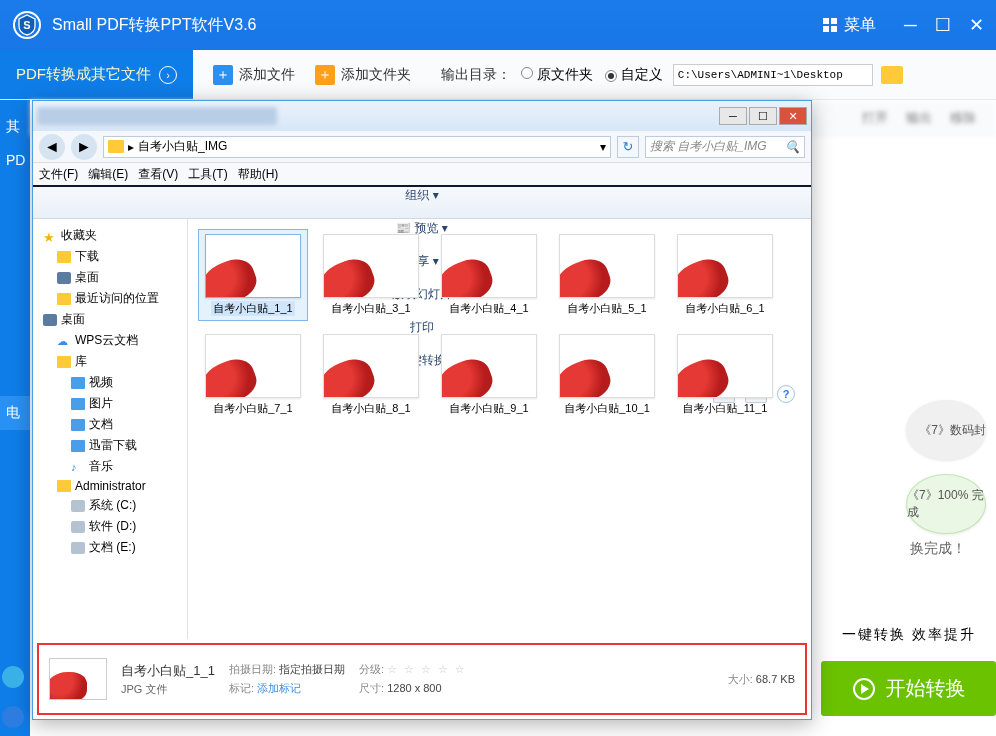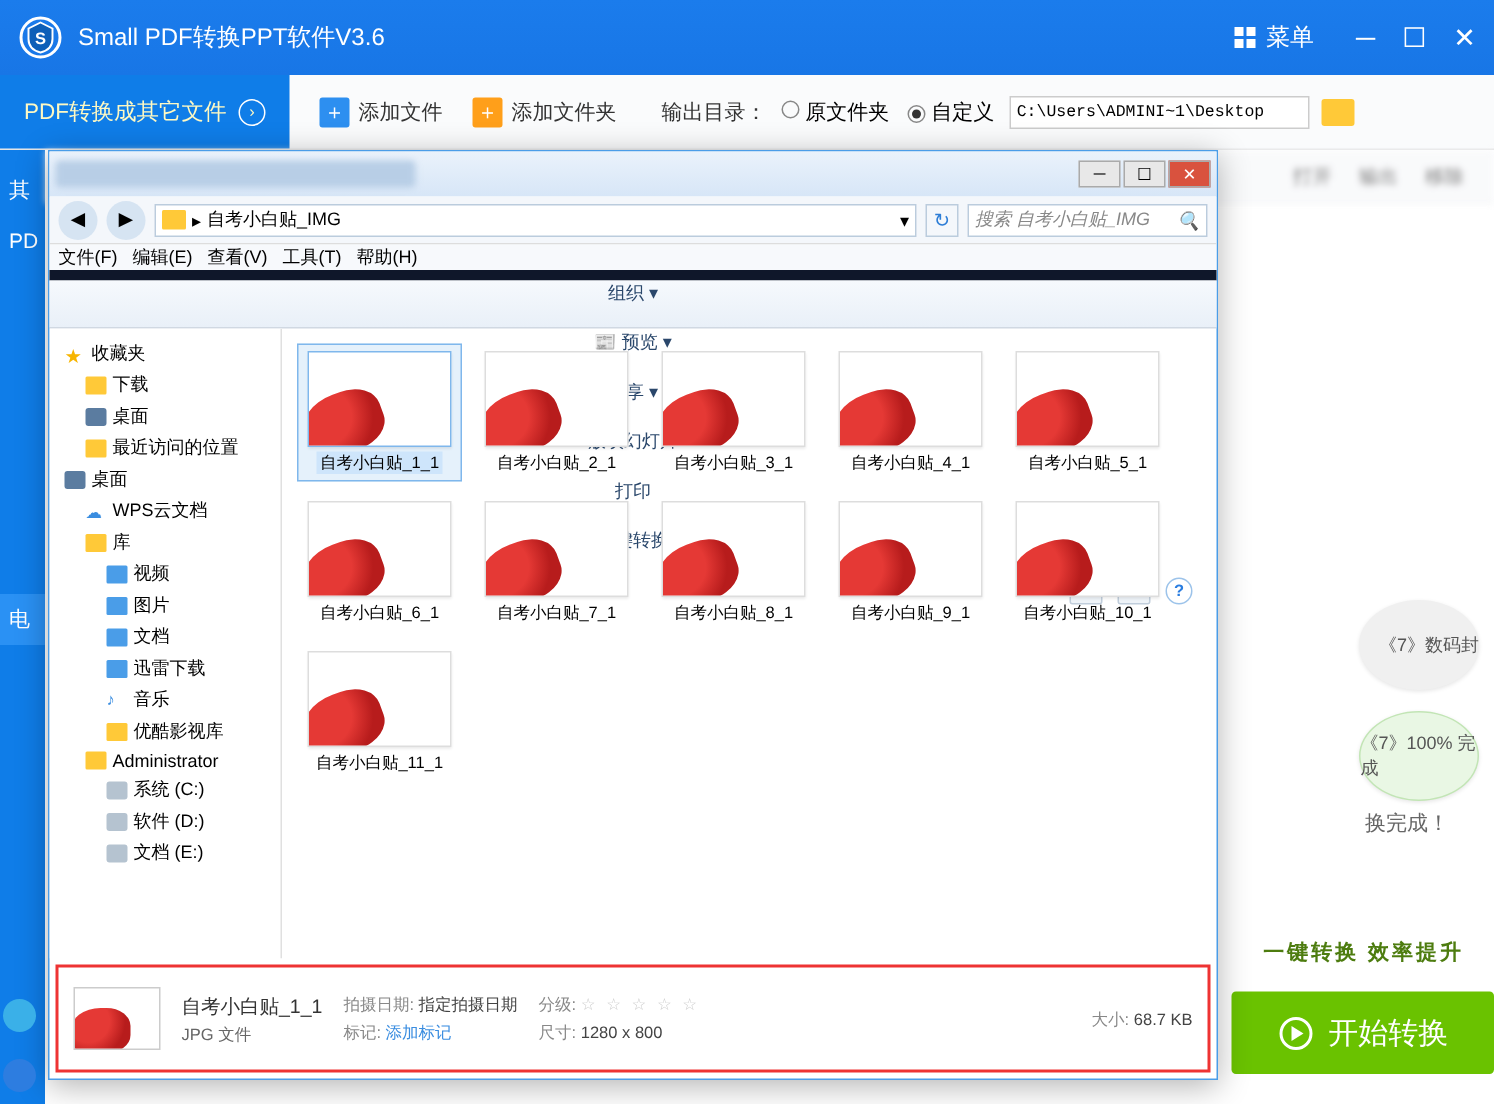--- a/index.html
+++ b/index.html
@@ -37,38 +37,38 @@
 .main-area { flex: 1; position: relative; background: #fff; }
 .blurred-bar { height: 36px; background: #f7f8fa; border-bottom: 1px solid #eee; filter: blur(2px); opacity: 0.7; display: flex; align-items: center; justify-content: flex-end; padding: 0 20px; gap: 18px; font-size: 13px; color: #444; }
 .blurred-bar span { filter: none; }
 .action-right { display: flex; gap: 18px; font-size: 13px; color: #444; margin-left: auto; }
 .action-right span { cursor: pointer; }
 
 .right-float { position: absolute; right: 10px; top: 300px; display: flex; flex-direction: column; gap: 14px; }
 .bubble { width: 80px; height: 60px; border-radius: 50%; display: flex; align-items: center; justify-content: flex-end; font-size: 12px; color: #555; background: #f0f0f0; box-shadow: 0 1px 3px rgba(0,0,0,.1); }
 .bubble.green { background: #e9f7e4; border: 1px solid #c2e5b5; }
 .complete-text { position: absolute; right: 30px; top: 440px; font-size: 14px; color: #666; }
-.link-text { position: absolute; right: 20px; bottom: 92px; color: #4d7c0f; font-size: 14px; letter-spacing: 2px; font-weight: bold; }
+.link-text { position: absolute; right: 20px; bottom: 92px; color: #000000; font-size: 14px; letter-spacing: 2px; }
 .start-btn { position: absolute; right: 0; bottom: 20px; width: 175px; height: 55px; background: #6ac200; color: #fff; font-size: 20px; display: flex; align-items: center; justify-content: center; gap: 10px; border-radius: 3px; cursor: pointer; }
 .start-btn svg { width: 24px; height: 24px; }
 
 
 .dialog { position: absolute; left: 32px; top: 100px; width: 780px; height: 620px; background: #fff; border: 1px solid #4a9de8; box-shadow: 0 4px 20px rgba(0,0,0,.3); display: flex; flex-direction: column; }
 .dlg-title { height: 30px; background: linear-gradient(#eaf2fb, #d7e6f7); display: flex; align-items: center; justify-content: space-between; padding: 0 4px; }
 .dlg-title .blurred { width: 240px; height: 18px; background: #b8cee6; filter: blur(2px); border-radius: 3px; }
 .dlg-wbtns { display: flex; gap: 2px; }
 .dlg-wbtns .wb { width: 28px; height: 18px; border: 1px solid #aaa; display: flex; align-items: center; justify-content: center; font-size: 11px; background: #e8e8e8; cursor: pointer; }
 .dlg-wbtns .wb.close { background: #d9523e; color: #fff; }
 .dlg-nav { height: 32px; display: flex; align-items: center; padding: 0 6px; gap: 6px; background: #f4f7fb; border-bottom: 1px solid #ddd; }
 .nav-arrow { width: 26px; height: 26px; border-radius: 50%; background: #d6e4f2; display: flex; align-items: center; justify-content: center; cursor: pointer; }
 .breadcrumb { flex: 1; height: 22px; border: 1px solid #bcd; background: #fff; display: flex; align-items: center; padding: 0 4px; font-size: 12px; gap: 4px; }
 .bc-folder { width: 16px; height: 13px; background: #ffc938; border-radius: 1px; }
 .refresh-btn { width: 22px; height: 22px; border: 1px solid #bcd; display: flex; align-items: center; justify-content: center; color: #2d7dd6; cursor: pointer; font-size: 13px; }
 .search-box { width: 160px; height: 22px; border: 1px solid #bcd; background: #fff; font-size: 12px; padding: 0 4px; color: #888; font-style: italic; display: flex; align-items: center; justify-content: space-between; }
-.dlg-menubar { height: 24px; background: #f7f9fc; border-bottom: 7px solid #0f172a; display: flex; align-items: center; font-size: 12px; padding: 0 6px; gap: 10px; }
+.dlg-menubar { height: 24px; background: #f7f9fc; border-bottom: 2px solid #0f172a; display: flex; align-items: center; font-size: 12px; padding: 0 6px; gap: 10px; }
 .dlg-menubar span { cursor: pointer; }
 .dlg-toolbar { height: 32px; background: linear-gradient(#f6f9fd,#e9f0f8); border-bottom: 1px solid #d0d8e2; display: flex; align-items: center; font-size: 12px; padding: 0 16px; gap: 16px; flex-direction: column; }
 .dlg-toolbar .tb { cursor: pointer; color: #2a476b; }
 .dlg-toolbar .rightgrp { margin-left: auto; display: flex; gap: 10px; }
 .dlg-toolbar .iconbtn { width: 22px; height: 18px; border: 1px solid #c0cddb; background: #eef3f8; border-radius: 2px; cursor: pointer; }
 .dlg-toolbar .help { color: #2a7de0; font-weight: bold; cursor: pointer; width: 18px; height: 18px; border: 1px solid #9cc3ea; border-radius: 50%; display: flex; align-items: center; justify-content: center; font-size: 11px; }
 
 .dlg-body { flex: 1; display: flex; overflow: hidden; }
 .tree { width: 155px; border-right: 1px solid #e0e0e0; background: #fff; overflow-y: auto; font-size: 12px; padding: 6px 2px; }
 .tree-item { display: flex; align-items: center; gap: 4px; padding: 2px 4px; cursor: pointer; white-space: nowrap; }
@@ -284,24 +284,20 @@
           <span>文档</span>
         </div>
         <div class="tree-item l3">
           <span class="ticon blue"></span>
           <span>迅雷下载</span>
         </div>
         <div class="tree-item l3">
           <span class="ticon music">♪</span>
           <span>音乐</span>
         </div>
-        <div class="tree-item l3">
-          <span class="ticon folder"></span>
-          <span>优酷影视库</span>
-        </div>
         <div class="tree-item l2">
           <span class="ticon folder"></span>
           <span>Administrator</span>
         </div>
         <div class="tree-item l3">
           <span class="ticon drive"></span>
           <span>系统 (C:)</span>
         </div>
         <div class="tree-item l3">
           <span class="ticon drive"></span>
@@ -309,24 +305,20 @@
         </div>
         <div class="tree-item l3">
           <span class="ticon drive"></span>
           <span>文档 (E:)</span>
         </div>
       </div>
     <div class="filegrid" id="filegrid">
         <div class="file-item selected">
           <div class="thumb"></div>
           <div class="filelabel">自考小白贴_1_1</div>
-        </div>
-        <div class="file-item">
-          <div class="thumb"></div>
-          <div class="filelabel">自考小白贴_2_1</div>
         </div>
         <div class="file-item">
           <div class="thumb"></div>
           <div class="filelabel">自考小白贴_3_1</div>
         </div>
         <div class="file-item">
           <div class="thumb"></div>
           <div class="filelabel">自考小白贴_4_1</div>
         </div>
         <div class="file-item">

